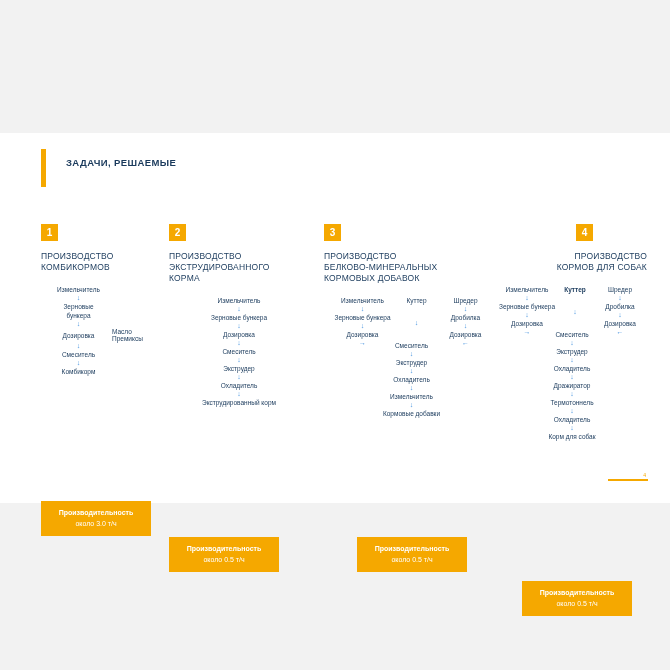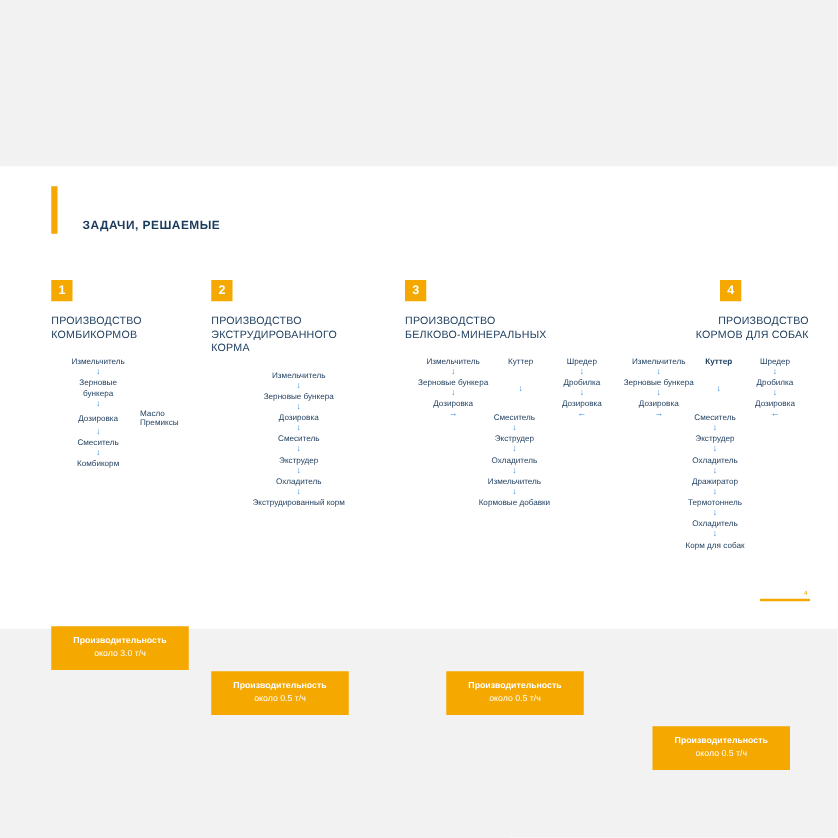--- a/index.html
+++ b/index.html
@@ -11,21 +11,21 @@
   }
   #slide{
     position:absolute;
     left:0;top:133px;
     width:670px;height:370px;
     background:#ffffff;
   }
   
   .title-wrap{
     position:absolute;left:41px;top:15px;
-    display:flex;align-items:flex-end;
+    display:flex;align-items:flex-start;
   }
   .title-bar{
     width:5px;height:38px;background:#f5a800;margin-right:20px;margin-top:1px;
   }
   .title-text{
     color:#1a3a5c;font-weight:bold;font-size:9.5px;line-height:13px;
     letter-spacing:.4px;text-transform:uppercase;padding-top:8px;
   }
   
   .col{position:absolute;top:91px;}
@@ -130,20 +130,21 @@
       <div>Производительность</div>
       <div class="p2">около 0.5 т/ч</div>
     </div>
   </div>
 
   <div class="col" style="left:324px;width:175px;">
     <div class="badge">3</div>
     <div class="col-title">
       <div>Производство</div>
       <div>белково-минеральных</div>
+      <div>кормовых добавок</div>
     </div>
     <div class="flow" style="width:175px;">
       <div class="row3">
         <div class="minicol" style="width:62px;">
           <div class="node">Измельчитель</div>
           <div class="arrow-v">↓</div>
           <div class="node">Зерновые бункера</div>
           <div class="arrow-v">↓</div>
           <div class="node">Дозировка</div>
           <div class="arrow-v">→</div>

